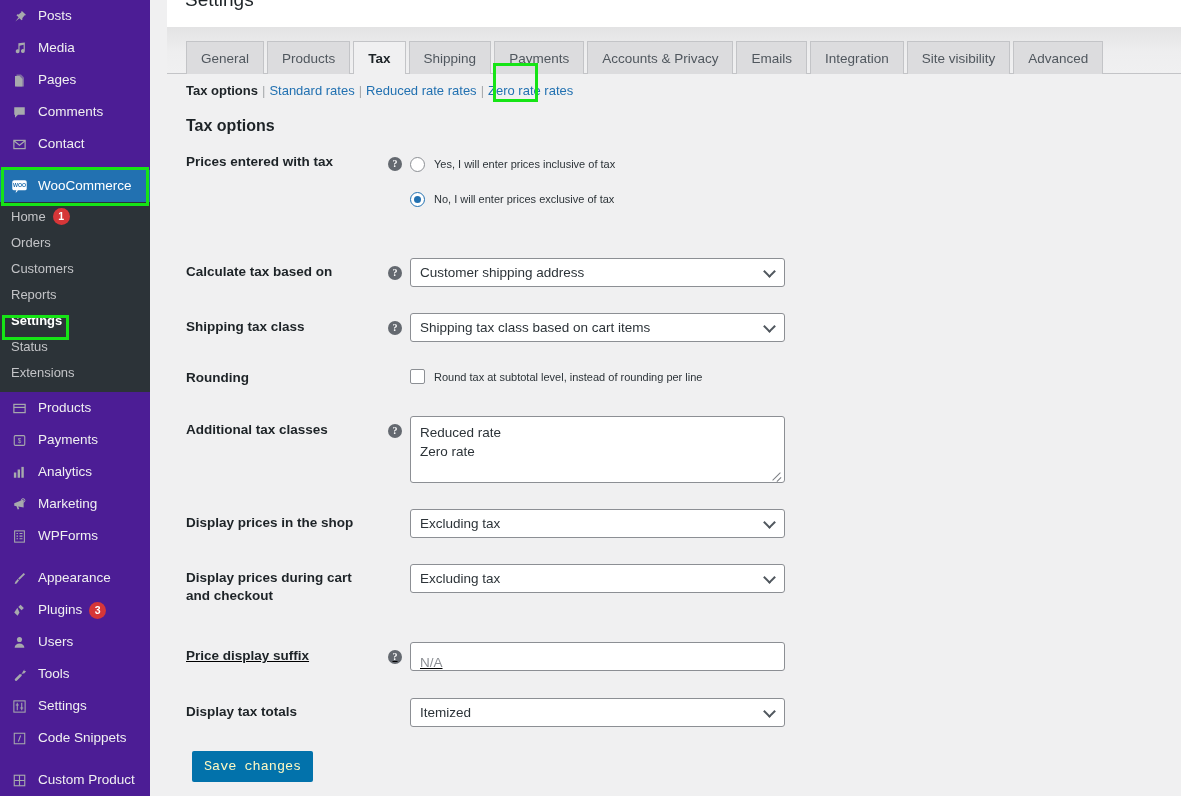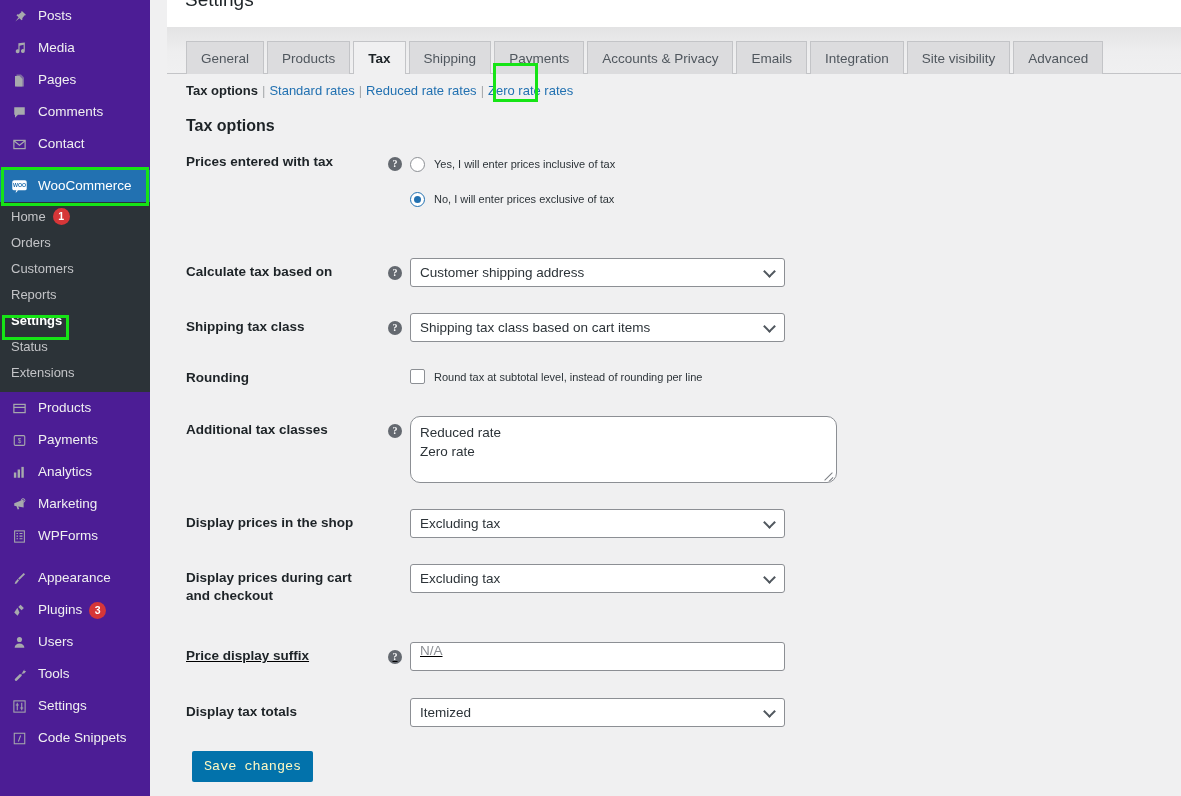--- a/index.html
+++ b/index.html
@@ -231,24 +231,24 @@
   .checkbox {
     width: 15px; height: 15px;
     border: 1px solid #8c8f94;
     border-radius: 2px;
     background: #fff;
     flex: none;
     margin-right: 9px;
   }
 
   .textarea {
-    width: 427px; height: 67px;
+    width: 375px; height: 67px;
     background: #fff;
     border: 1px solid #8c8f94;
-    border-radius: 10px;
+    border-radius: 3px;
     padding: 6px 9px;
     font-size: 13.5px;
     color: #2c3338;
     line-height: 19px;
     position: relative;
     cursor: text;
     overflow: hidden;
   }
   .textarea .grip {
     position: absolute; right: 2px; bottom: 2px;
@@ -263,21 +263,21 @@
     transform: rotate(-45deg);
   }
   .textarea .grip::before { width: 11px; right: 0; bottom: 3px; }
   .textarea .grip::after  { width: 6px;  right: 0; bottom: 0px; }
 
   .textinput {
     width: 375px; height: 29px;
     background: #fff;
     border: 1px solid #8c8f94;
     border-radius: 3px;
-    display: flex; align-items: flex-start;
+    display: flex; align-items: flex-end;
     padding: 0 9px;
     font-size: 13.5px;
     color: #8c8f94;
     cursor: text;
   }
 
   #save-btn {
     margin: 24px 0 0 25px;
     display: inline-flex; align-items: center; justify-content: center;
     height: 31px;
@@ -470,20 +470,29 @@
         <div class="menu-item">
           <span class="mi-icon">
             <svg width="15" height="15" viewBox="0 0 20 20" fill="none" stroke="currentColor" stroke-width="1.4">
               <rect x="3" y="3" width="14" height="14"></rect>
               <path d="M8.5 14L11.5 6"></path>
             </svg>
           </span>
           <span class="menu-label">Code Snippets</span>
         </div>
         <div class="menu-sep"></div>
+        <div class="menu-item">
+          <span class="mi-icon">
+            <svg width="15" height="15" viewBox="0 0 20 20" fill="none" stroke="currentColor" stroke-width="1.5">
+              <rect x="3" y="3" width="14" height="14"></rect>
+              <path d="M3 10h14M10 3v14"></path>
+            </svg>
+          </span>
+          <span class="menu-label">Custom Product</span>
+        </div>
       </div>
     <div class="hl-ring" id="ring-woo"></div>
     <div class="hl-ring" id="ring-settings"></div>
   </div>
 
   <div id="main">
 
     <div id="page-head">
       <div id="page-title">Settings</div>
     </div>

